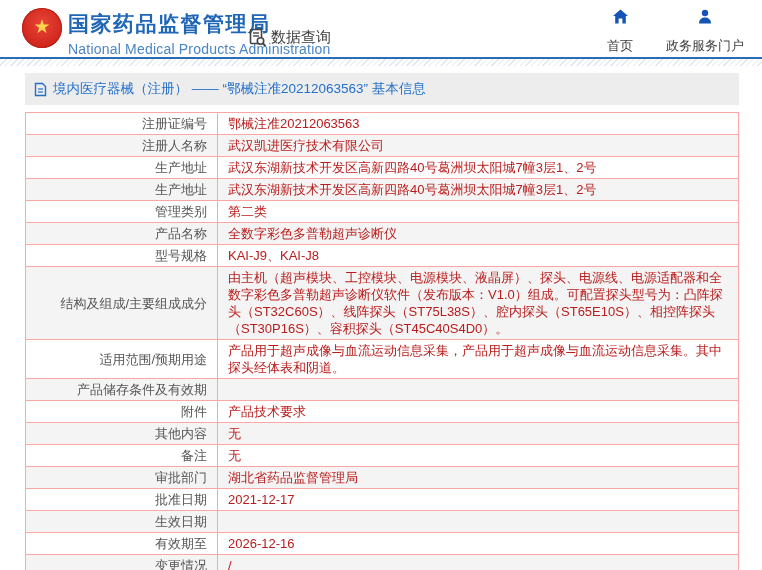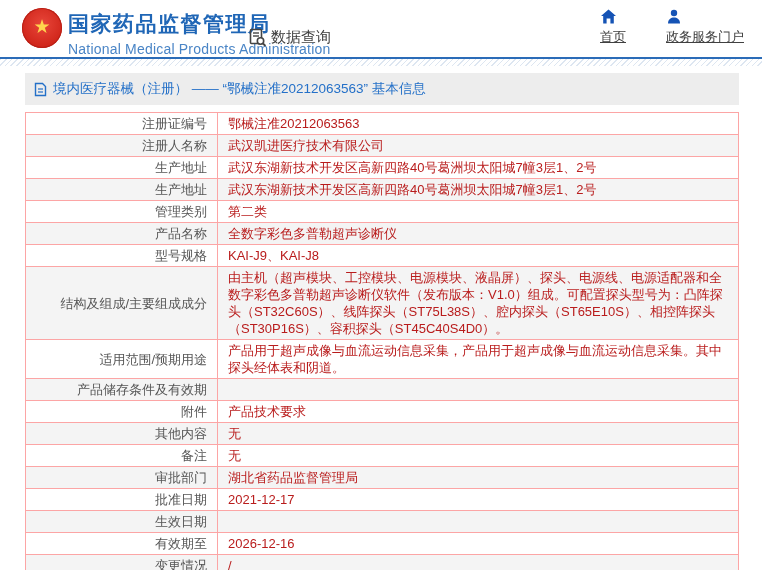--- a/index.html
+++ b/index.html
@@ -21,22 +21,22 @@
   .brand { position: absolute; left: 68px; top: 10px; }
   .brand-title { font-size: 21px; font-weight: bold; color: #1f66b6; letter-spacing: 1.5px; }
   .brand-sub { font-size: 14px; color: #4a85c6; margin-top: 3px; letter-spacing: 0.2px; }
   .data-query {
     position: absolute; left: 248px; top: 28px;
     display: flex; align-items: center; gap: 4px;
     font-size: 15px; color: #3c3c3c; cursor: pointer;
   }
   .top-nav { position: absolute; right: 18px; top: 9px; display: flex; gap: 26px; }
   .nav-item {
-    display: flex; flex-direction: column; align-items: flex-start; gap: 4px;
-    font-size: 13px; color: #404040; cursor: pointer; min-width: 40px; text-decoration: underline;
+    display: flex; flex-direction: column; align-items: center; gap: 13px;
+    font-size: 13px; color: #404040; cursor: pointer; min-width: 40px;
   }
   
   .header-line { height: 2px; background: #2b6cb8; }
   .header-hatch {
     height: 7px;
     background: repeating-linear-gradient(135deg, #dde6f1 0, #dde6f1 1px, #ffffff 1px, #ffffff 4px);
   }
   
   .content { width: 714px; margin: 7px 0 0 25px; }
   .breadcrumb {

